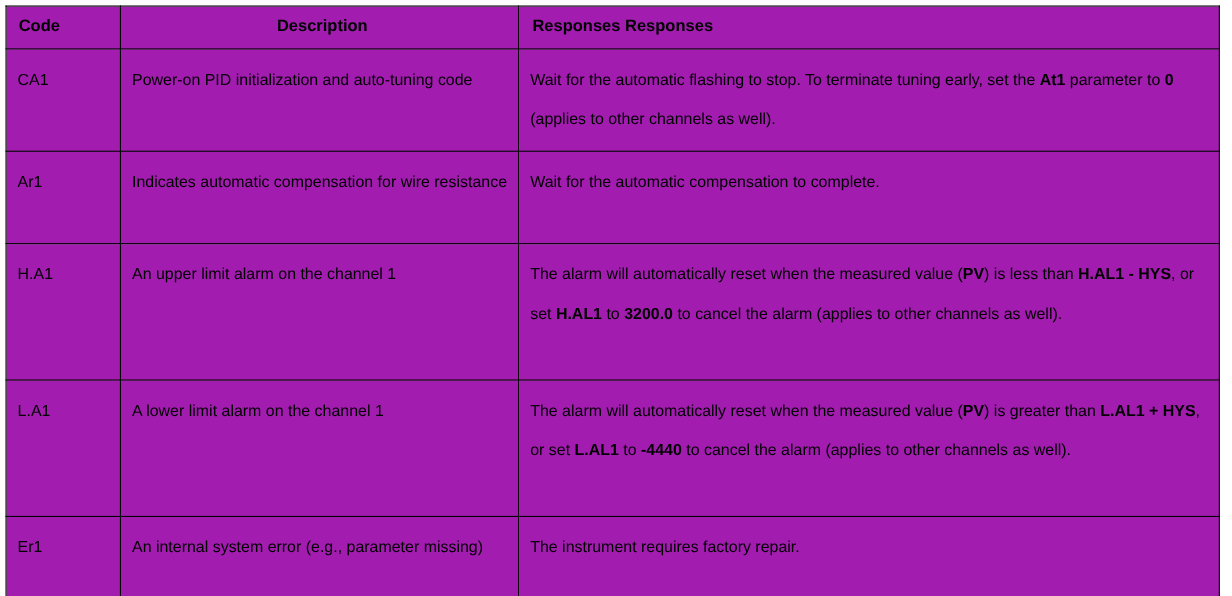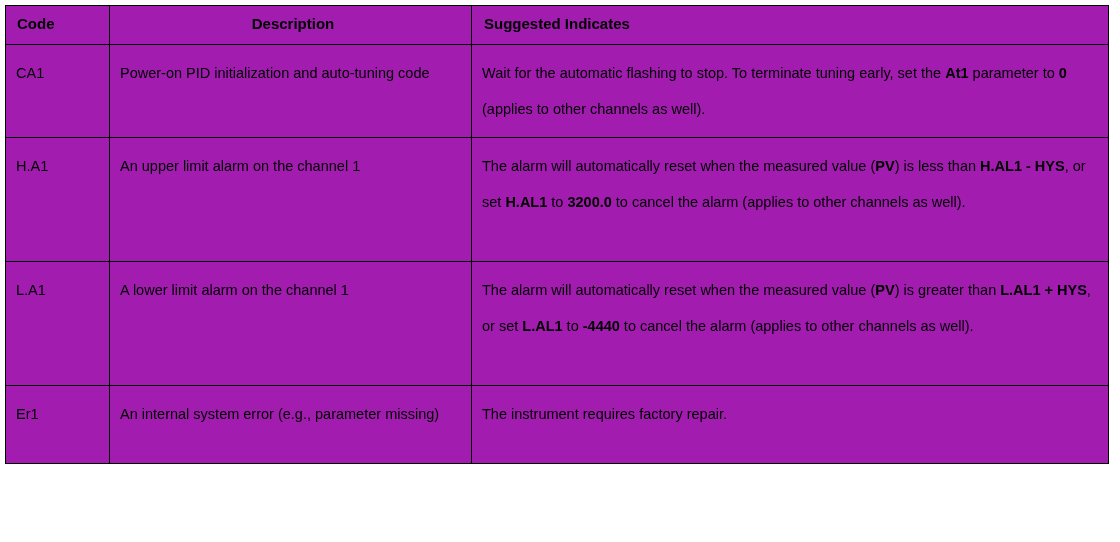--- a/index.html
+++ b/index.html
@@ -94,28 +94,33 @@
   <table class="codes">
     <colgroup>
       <col class="c-code">
       <col class="c-desc">
       <col class="c-resp">
     </colgroup>
     <thead>
       <tr class="head">
         <th class="h-code">Code</th>
         <th class="h-desc">Description</th>
-        <th class="h-resp">Suggested Indicates</th>
+        <th class="h-resp">Responses Responses</th>
       </tr>
     </thead>
     <tbody>
       <tr class="r-ca1">
         <td class="code">CA1</td>
         <td class="desc"><span>Power-on PID initialization and auto-tuning code</span></td>
         <td class="resp"><span>Wait for the automatic flashing to stop. To terminate tuning early, set the </span><b>At1</b><span> parameter to </span><b>0</b><span> (applies to other channels as well).</span></td>
+      </tr>
+      <tr class="r-ar1">
+        <td class="code">Ar1</td>
+        <td class="desc"><span> Indicates automatic compensation for wire resistance</span></td>
+        <td class="resp nojust"><span>Wait for the automatic compensation to complete.</span></td>
       </tr>
       <tr class="r-ha1">
         <td class="code">H.A1</td>
         <td class="desc nojust"><span>An upper limit alarm on the channel 1</span></td>
         <td class="resp"><span>The alarm will automatically reset when the measured value (</span><b>PV</b><span>) is less than </span><b>H.AL1 - HYS</b><span>, or set </span><b>H.AL1</b><span> to </span><b>3200.0</b><span> to cancel the alarm (applies to other channels as well).</span></td>
       </tr>
       <tr class="r-la1">
         <td class="code">L.A1</td>
         <td class="desc nojust"><span>A lower limit alarm on the channel 1</span></td>
         <td class="resp"><span>The alarm will automatically reset when the measured value (</span><b>PV</b><span>) is greater than </span><b>L.AL1 + HYS</b><span>, or set </span><b>L.AL1</b><span> to </span><b>-4440</b><span> to cancel the alarm (applies to other channels as well).</span></td>

